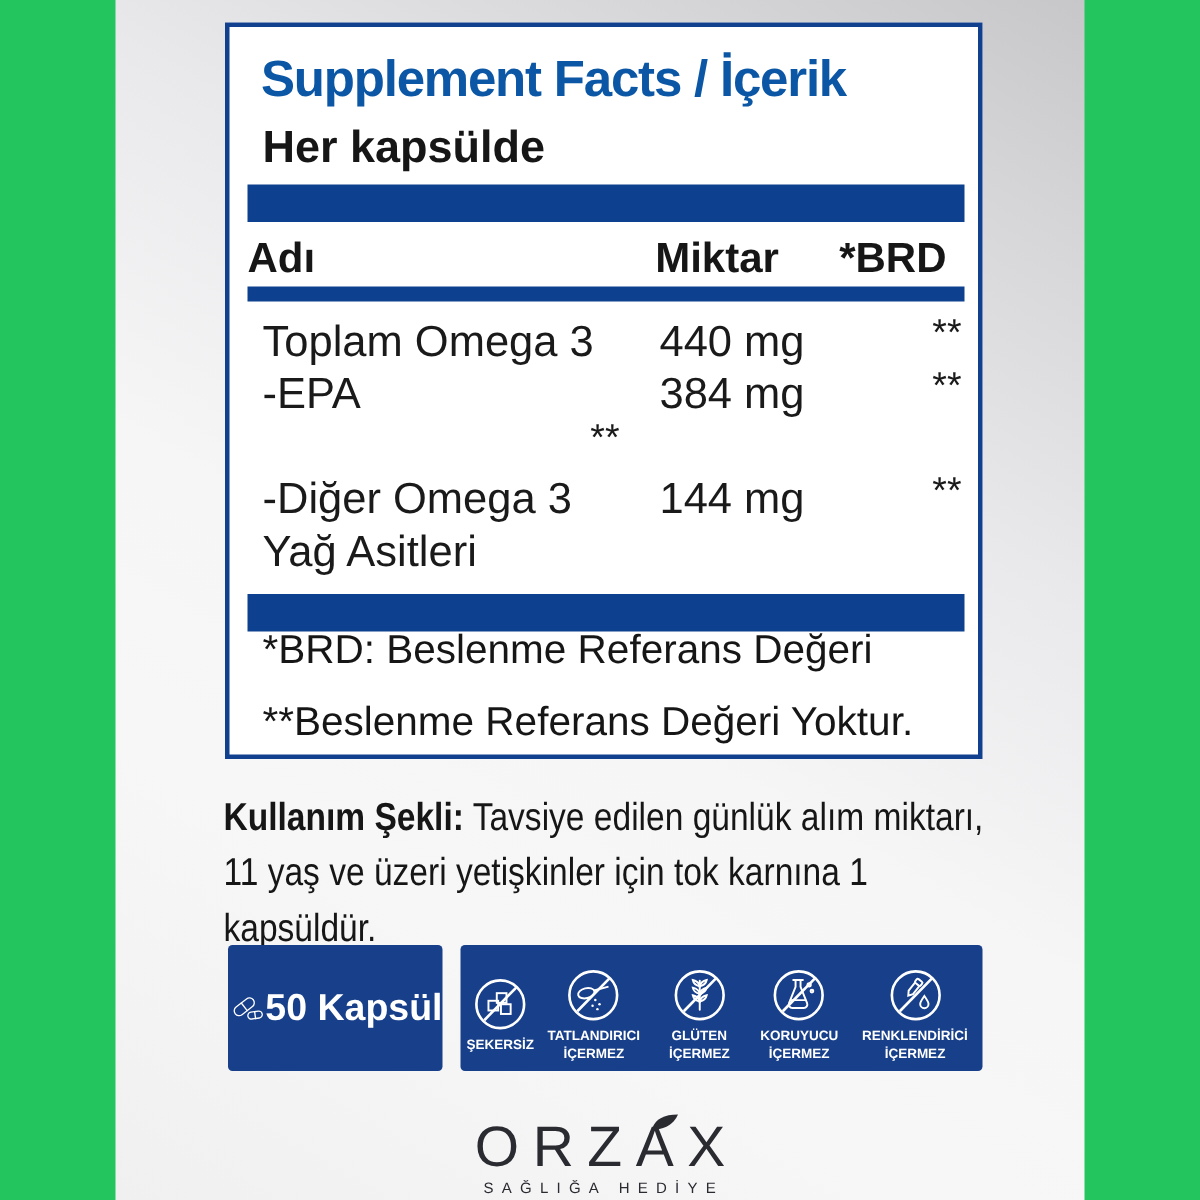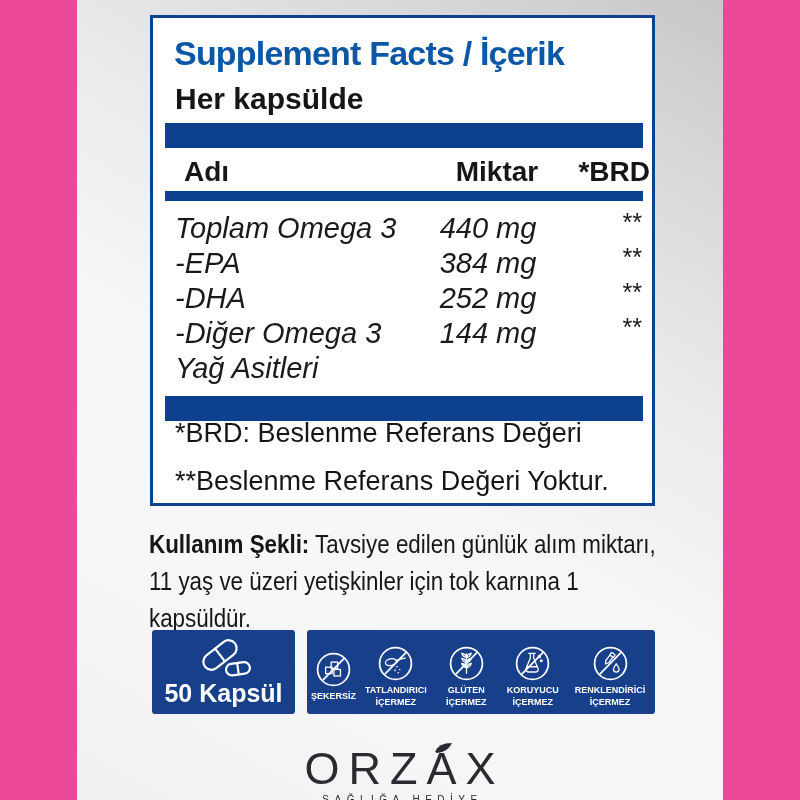--- a/index.html
+++ b/index.html
@@ -1,63 +1,63 @@
 <!DOCTYPE html>
 <html><head>
 <meta charset="utf-8">
 <style>
   html,body{margin:0;padding:0;}
-  .page{position:relative;width:800px;height:800px;background:#ec4899;overflow:hidden;
+  .page{position:relative;width:800px;height:800px;background:#22c55e;overflow:hidden;
         font-family:"Liberation Sans", sans-serif;}
   .photo-bg{position:absolute;left:77px;top:0;width:646px;height:800px;
         background:linear-gradient(210deg,#c7c7c9 0%,#d6d6d8 14%,#e9e9eb 34%,
                    #f6f6f7 56%,#f7f7f8 74%,#f0f0f1 100%);}
 
   
   .facts-panel{position:absolute;left:150px;top:15px;width:505px;height:491px;
         background:#ffffff;border:3px solid #11408e;box-sizing:border-box;}
   .p-title{position:absolute;left:21px;top:16px;font-size:34px;font-weight:bold;
         color:#0c57a5;letter-spacing:-0.8px;white-space:nowrap;}
   .p-sub{position:absolute;left:22px;top:64px;font-size:30px;color:#161616;font-weight:bold;}
   .bar{position:absolute;left:12px;width:478px;background:#0d418f;}
   .bar1{top:105px;height:25px;}
   .bar2{top:173px;height:10px;}
   .bar3{top:378px;height:25px;}
-  .thead{position:absolute;left:31px;top:138px;width:466px;display:grid;
+  .thead{position:absolute;left:12px;top:138px;width:466px;display:grid;
         grid-template-columns:1fr 150px 78px;font-weight:bold;font-size:28px;color:#161616;}
   .thead .col-amount{text-align:center;}
   .thead .col-brd{text-align:right;}
   .tbody{position:absolute;left:22px;top:193px;width:466px;font-size:29px;color:#1a1a1a;}
-  .trow{display:grid;grid-template-columns:1fr 150px 78px;height:35px;line-height:35px;font-style:italic;}
+  .trow{display:grid;grid-template-columns:1fr 150px 78px;height:35px;line-height:35px;}
   .trow .amount{text-align:center;}
   .trow .brd{text-align:right;font-size:25px;position:relative;top:-6px;}
   .fn{position:absolute;left:22px;font-size:27px;color:#161616;white-space:nowrap;}
   .fn1{top:400px;}
   .fn2{top:448px;}
 
   
   .usage{position:absolute;left:149px;top:526px;width:620px;font-size:26px;line-height:37px;
         color:#161616;transform:scaleX(0.86);transform-origin:0 0;}
   .usage b{font-weight:bold;}
 
   
   .count-box{position:absolute;left:152px;top:630px;width:143px;height:84px;background:#183f8a;
-        border-radius:3px;display:flex;flex-direction:column;align-items:center;justify-content:center;}
+        border-radius:3px;display:flex;flex-direction:row;align-items:center;justify-content:center;}
   .count-label{color:#fff;font-weight:bold;font-size:25px;margin-top:1px;white-space:nowrap;}
   .badges-box{position:absolute;left:307px;top:630px;width:348px;height:84px;background:#183f8a;
         border-radius:3px;display:flex;align-items:center;justify-content:space-evenly;
         padding:9px 4px 0 4px;box-sizing:border-box;}
   .badge{display:flex;flex-direction:column;align-items:center;max-width:82px;}
   .badge svg{width:37px;height:37px;}
   .badge-label{margin-top:3px;color:#fff;font-weight:bold;font-size:9px;line-height:1.25;
         text-align:center;}
 
   
   .brand{position:absolute;left:77px;top:746px;width:646px;text-align:center;color:#2a2a31;}
-  .brand-name{font-size:45px;font-weight:400;letter-spacing:9px;padding-left:9px;line-height:1;}
+  .brand-name{font-size:38px;font-weight:400;letter-spacing:9px;padding-left:9px;line-height:1;}
   .brand-tagline{font-size:10px;letter-spacing:5.5px;padding-left:5px;margin-top:3px;}
   .leaf{position:absolute;left:434px;top:742px;}
 </style>
 </head>
 <body>
 
 <div class="page">
   <div class="photo-bg"></div>
 
   <div class="facts-panel">
@@ -79,22 +79,20 @@
         <div class="name">Toplam Omega 3</div>
         <div class="amount">440 mg</div>
         <div class="brd">**</div>
       </div>
       <div class="trow">
         <div class="name">-EPA</div>
         <div class="amount">384 mg</div>
         <div class="brd">**</div>
       </div>
       <div class="trow">
-        <div class="name">-DHA</div>
-        <div class="amount">252 mg</div>
         <div class="brd">**</div>
       </div>
       <div class="trow">
         <div class="name">-Diğer Omega 3</div>
         <div class="amount">144 mg</div>
         <div class="brd">**</div>
       </div>
       <div class="trow">
         <div class="name">Yağ Asitleri</div>
         <div class="amount"></div>

